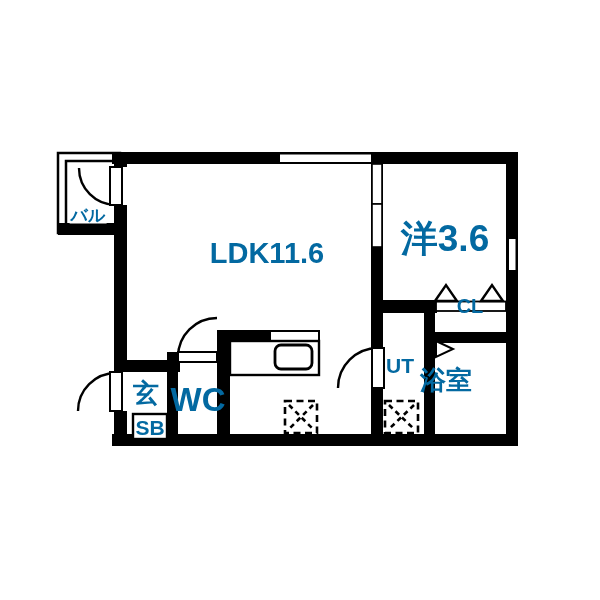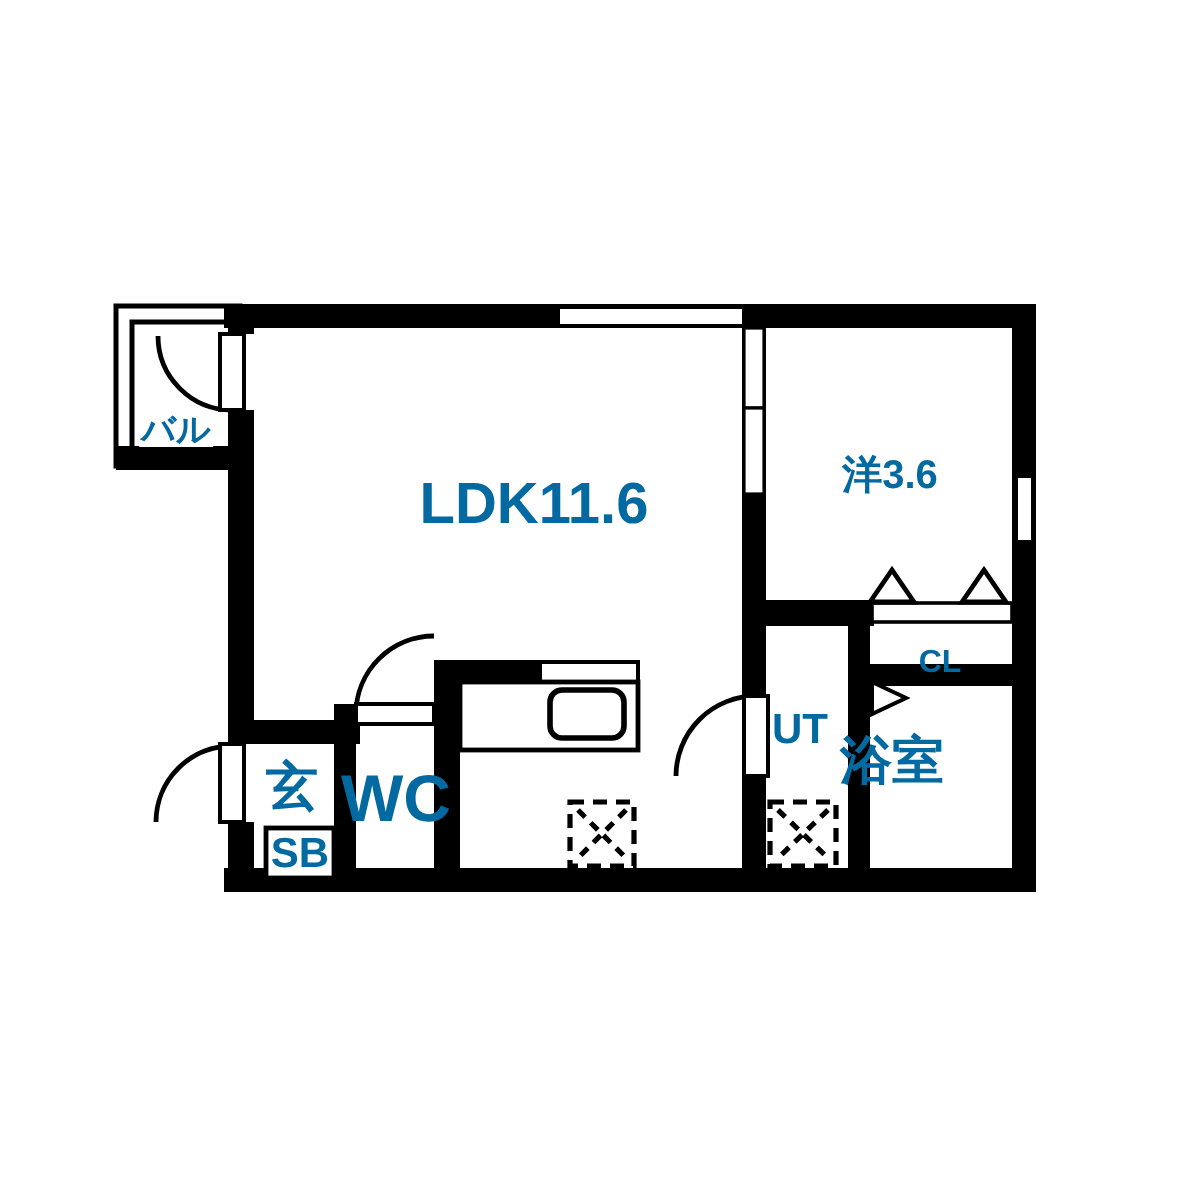--- a/index.html
+++ b/index.html
@@ -94,21 +94,21 @@
     <g>
       <rect x="385" y="401" width="33" height="32" fill="none" stroke="#000" stroke-width="2.6" stroke-dasharray="7 4.5"></rect>
       <line x1="389" y1="405" x2="414" y2="429" stroke="#000" stroke-width="2.6" stroke-dasharray="5 4"></line>
       <line x1="414" y1="405" x2="389" y2="429" stroke="#000" stroke-width="2.6" stroke-dasharray="5 4"></line>
     </g>
 
     <rect x="133" y="414" width="34" height="25" fill="#fff" stroke="#000" stroke-width="2.4"></rect>
   </svg>
 
   <div class="lbl big" style="left:267px;top:253px;font-size:29px;">LDK11.6</div>
-  <div class="lbl big" style="left:445px;top:238px;font-size:20px;text-align:right;">洋3.6</div>
+  <div class="lbl big" style="left:445px;top:238px;font-size:37px;text-align:right;">洋3.6</div>
   <div class="lbl bg-white" style="left:88px;top:215px;font-size:17px;">バル</div>
   <div class="lbl" style="left:146px;top:393px;font-size:26px;">玄</div>
   <div class="lbl" style="left:150px;top:427px;font-size:21px;">SB</div>
   <div class="lbl" style="left:198px;top:399px;font-size:33px;">WC</div>
   <div class="lbl" style="left:400px;top:365px;font-size:21px;">UT</div>
   <div class="lbl" style="left:446px;top:380px;font-size:26px;">浴室</div>
-  <div class="lbl" style="left:470px;top:332px;font-size:16px;">CL</div>
+  <div class="lbl" style="left:470px;top:306px;font-size:20px;">CL</div>
 </div>
 
 </body></html>

